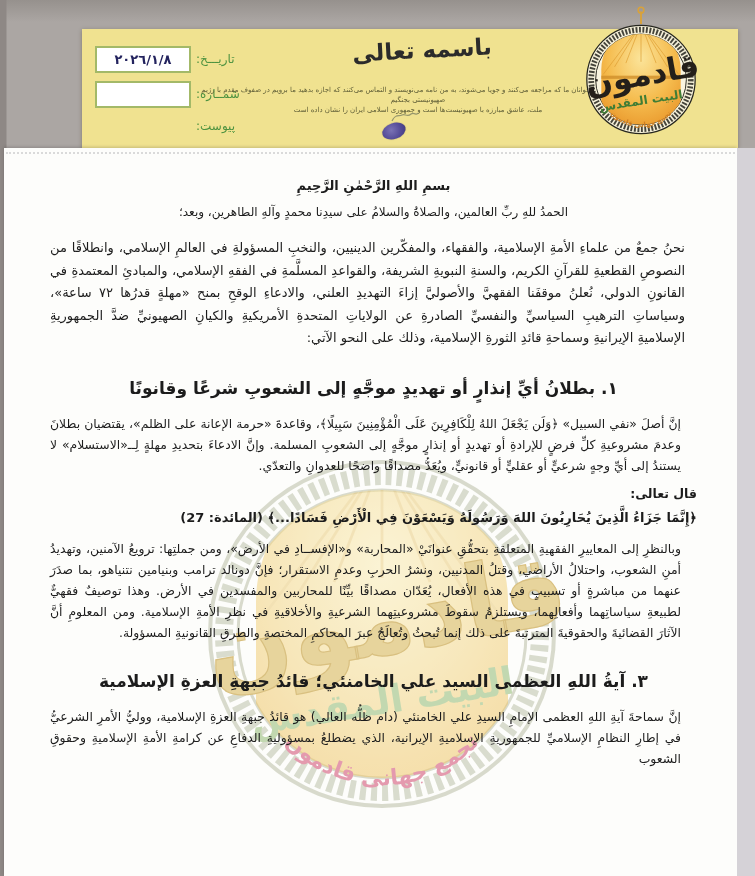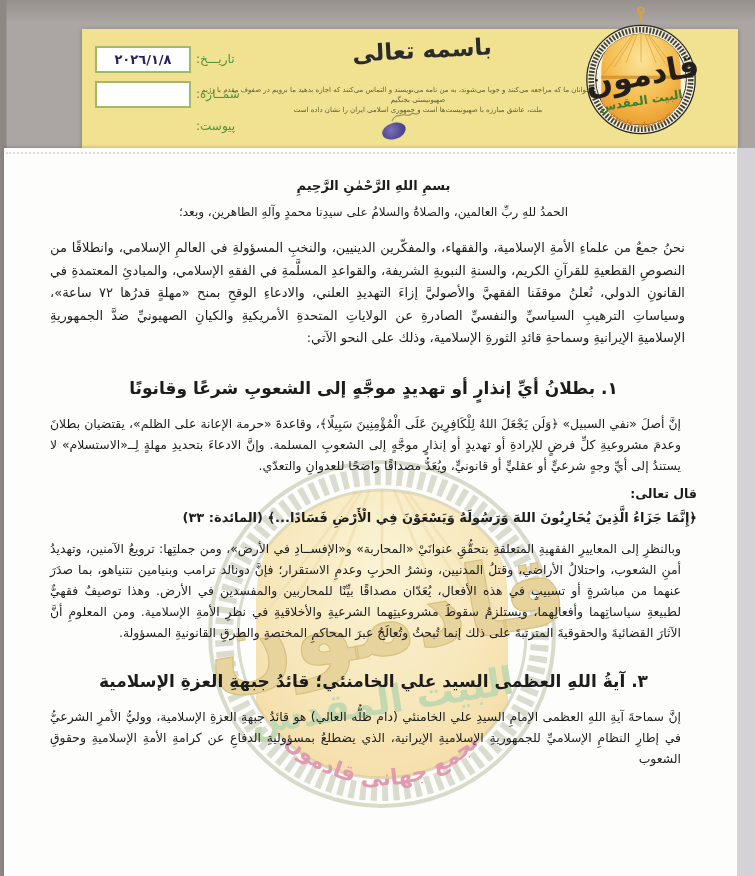--- a/index.html
+++ b/index.html
@@ -185,21 +185,21 @@
 
   <div class="content">
     <p class="basmala">بسمِ اللهِ الرَّحْمٰنِ الرَّحِيمِ</p>
     <p class="hamd">الحمدُ للهِ ربِّ العالمين، والصلاةُ والسلامُ على سيدِنا محمدٍ وآلهِ الطاهرين، وبعد؛</p>
     <p class="para">نحنُ جمعٌ من علماءِ الأمةِ الإسلامية، والفقهاء، والمفكّرين الدينيين، والنخبِ المسؤولةِ في العالمِ الإسلامي، وانطلاقًا من النصوصِ القطعيةِ للقرآنِ الكريم، والسنةِ النبويةِ الشريفة، والقواعدِ المسلَّمةِ في الفقهِ الإسلامي، والمبادئِ المعتمدةِ في القانونِ الدولي، نُعلنُ موقفَنا الفقهيَّ والأصوليَّ إزاءَ التهديدِ العلني، والادعاءِ الوقحِ بمنح «مهلةٍ قدرُها ٧٢ ساعة»، وسياساتِ الترهيبِ السياسيِّ والنفسيِّ الصادرةِ عن الولاياتِ المتحدةِ الأمريكيةِ والكيانِ الصهيونيِّ ضدَّ الجمهوريةِ الإسلاميةِ الإيرانيةِ وسماحةِ قائدِ الثورةِ الإسلامية، وذلك على النحو الآتي:</p>
 
     <h2 class="sec-head">١. بطلانُ أيِّ إنذارٍ أو تهديدٍ موجَّهٍ إلى الشعوبِ شرعًا وقانونًا</h2>
     <p class="para-sm">إنَّ أصلَ «نفي السبيل» ﴿وَلَن يَجْعَلَ اللهُ لِلْكَافِرِينَ عَلَى الْمُؤْمِنِينَ سَبِيلًا﴾، وقاعدةَ «حرمة الإعانة على الظلم»، يقتضيان بطلانَ وعدمَ مشروعيةِ كلِّ فرضٍ للإرادةِ أو تهديدٍ أو إنذارٍ موجَّهٍ إلى الشعوبِ المسلمة. وإنَّ الادعاءَ بتحديدِ مهلةٍ لِــ«الاستسلام» لا يستندُ إلى أيِّ وجهٍ شرعيٍّ أو عقليٍّ أو قانونيٍّ، ويُعَدُّ مصداقًا واضحًا للعدوانِ والتعدّي.</p>
 
     <p class="lead">قال تعالى:</p>
-    <p class="verse">﴿إِنَّمَا جَزَاءُ الَّذِينَ يُحَارِبُونَ اللهَ وَرَسُولَهُ وَيَسْعَوْنَ فِي الْأَرْضِ فَسَادًا...﴾ (المائدة: ٣٣)</p>
+    <p class="verse">﴿إِنَّمَا جَزَاءُ الَّذِينَ يُحَارِبُونَ اللهَ وَرَسُولَهُ وَيَسْعَوْنَ فِي الْأَرْضِ فَسَادًا...﴾ (المائدة: 27)</p>
     <p class="para-sm">وبالنظرِ إلى المعاييرِ الفقهيةِ المتعلقةِ بتحقُّقِ عنوانَيْ «المحاربة» و«الإفســادِ في الأرض»، ومن جملتِها: ترويعُ الآمنين، وتهديدُ أمنِ الشعوب، واحتلالُ الأراضي، وقتلُ المدنيين، ونشرُ الحربِ وعدمِ الاستقرار؛ فإنَّ دونالد ترامب وبنيامين نتنياهو، بما صدَرَ عنهما من مباشرةٍ أو تسبيبٍ في هذه الأفعال، يُعَدّان مصداقًا بيِّنًا للمحاربين والمفسدين في الأرض. وهذا توصيفٌ فقهيٌّ لطبيعةِ سياساتِهما وأفعالِهما، ويستلزمُ سقوطَ مشروعيتِهما الشرعيةِ والأخلاقيةِ في نظرِ الأمةِ الإسلامية. ومن المعلومِ أنَّ الآثارَ القضائيةَ والحقوقيةَ المترتبةَ على ذلك إنما تُبحثُ وتُعالَجُ عبرَ المحاكمِ المختصةِ والطرقِ القانونيةِ المسؤولة.</p>
 
     <h2 class="sec-head">٣. آيةُ اللهِ العظمى السيد علي الخامنئي؛ قائدُ جبهةِ العزةِ الإسلامية</h2>
     <p class="para-sm">إنَّ سماحةَ آيةِ اللهِ العظمى الإمامِ السيدِ علي الخامنئي (دام ظلُّه العالي) هو قائدُ جبهةِ العزةِ الإسلامية، ووليُّ الأمرِ الشرعيُّ في إطارِ النظامِ الإسلاميِّ للجمهوريةِ الإسلاميةِ الإيرانية، الذي يضطلعُ بمسؤوليةِ الدفاعِ عن كرامةِ الأمةِ الإسلاميةِ وحقوقِ الشعوب</p>
   </div>
 </div>
 
 <div class="right-strip"></div>
 
 </body></html>

